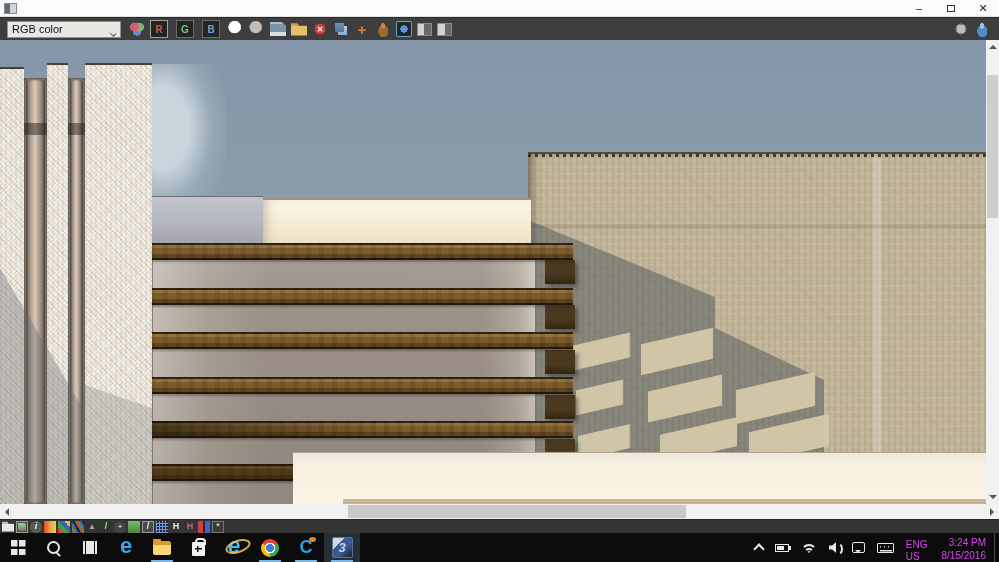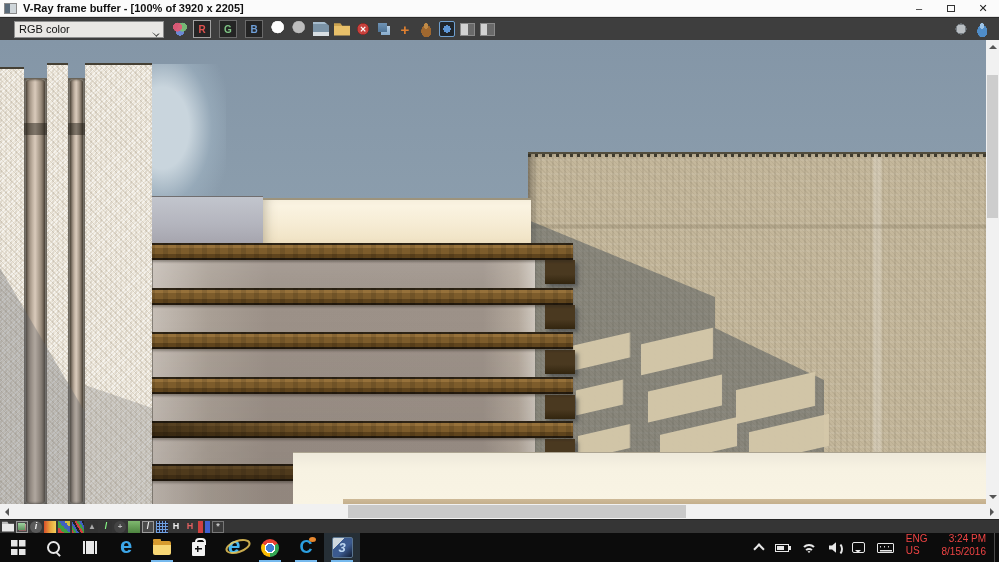--- a/index.html
+++ b/index.html
@@ -21,21 +21,21 @@
   #win-controls{margin-left:auto;display:flex;height:17px}
   .wbtn{width:32px;height:17px;display:flex;align-items:center;justify-content:center;
     font-size:11px;color:#222;cursor:default}
   .restore-glyph{position:relative;width:8px;height:7px;border:1px solid #333;background:var(--titlebar)}
   .restore-glyph::before{content:"";position:absolute;left:1px;top:-3px;width:8px;height:7px;
     border:1px solid #333;border-bottom:none;border-left:none;z-index:-1}
 
   
   #vfb-toolbar{position:absolute;left:0;top:17px;width:999px;height:23px;background:var(--toolbar);
     display:flex;align-items:center;border-top:1px solid #2b2b2b}
-  #channel-select{width:150px;height:17px;margin-left:14px;background:#e9e7e4;border:1px solid #8f8f8f;
+  #channel-select{width:114px;height:17px;margin-left:7px;background:#e9e7e4;border:1px solid #8f8f8f;
     display:flex;align-items:center;font-size:11px;color:#111;padding-left:4px;position:relative}
   #channel-select .chev{position:absolute;right:4px;top:5px;width:6px;height:6px;
     border-right:1px solid #444;border-bottom:1px solid #444;transform:rotate(45deg) scaleY(.8)}
   #tb-icons{display:flex;align-items:center;margin-left:8px}
   .tbi{width:16px;height:16px;margin-right:5px;display:flex;align-items:center;justify-content:center;
     font-size:10px;font-weight:700;position:relative}
   .boxed{width:18px;height:18px;background:#242424;border:1px solid #6a6a6a;margin-right:8px}
   .ic-r{color:#e0524e;border-color:#a0a0a0}
   .ic-g{color:#7dc383}
   .ic-b{color:#6f9fd8}
@@ -217,21 +217,21 @@
   .app-chrome .app-ico{width:18px;height:18px;border-radius:50%;background:
     radial-gradient(circle,#3f7fd6 0 4px,#fff 4px 5.5px,transparent 5.5px),
     conic-gradient(from -60deg,#ea4335 0 120deg,#34a853 120deg 240deg,#fbbc05 240deg)}
   .app-cblue .app-ico{font-size:18px;font-weight:900;color:#2b9fe0}
   .app-cblue .app-ico::after{content:"";position:absolute;right:-3px;top:0;width:7px;height:5px;
     background:#e8882f;border-radius:50%}
   .app-max .app-ico{width:21px;height:21px;border:1px solid #5a748f;border-radius:2px;
     background:linear-gradient(135deg,#cfd8de 0 30%,#3b5a8f 30% 60%,#121d33);
     font-size:13px;font-weight:700;font-style:italic;color:#bcd6f0}
 
-  #tray{margin-left:auto;display:flex;align-items:flex-start;color:#ef4444}
+  #tray{margin-left:auto;display:flex;align-items:flex-end;color:#d946ef}
   .tray-btn{height:29px;display:flex;align-items:center;justify-content:center;padding:0 6px;position:relative}
   .chev{width:8px;height:8px;border-left:2px solid #e8e8e8;border-top:2px solid #e8e8e8;
     transform:rotate(45deg);margin-top:3px}
   .batt{width:14px;height:8px;border:1px solid #e8e8e8;position:relative;background:
     linear-gradient(90deg,#e8e8e8 0 70%,transparent 70%) 1px 1px/10px 4px no-repeat}
   .batt::after{content:"";position:absolute;right:-3px;top:1px;width:2px;height:4px;background:#e8e8e8}
   .wifi{position:relative;width:16px;height:11px}
   .wifi i{position:absolute;border:2px solid transparent;border-top-color:#e8e8e8;border-radius:50%}
   .wifi i:nth-child(1){left:0;bottom:-7px;width:16px;height:16px}
   .wifi i:nth-child(2){left:3px;bottom:-5px;width:10px;height:10px}
@@ -250,21 +250,20 @@
   .clock{font-size:10px;line-height:1.25;padding:0 8px;text-align:right}
   #show-desktop{width:5px;border-left:1px solid #4a4a4a;height:29px}
 </style>
 </head>
 <body>
 
 <div id="stage">
 
   <div id="titlebar">
     <div id="vfb-window-icon"></div>
-    <div id="title-text">V-Ray frame buffer - [100% of 3920 x 2205]</div>
     <div id="win-controls">
       <div class="wbtn">–</div>
       <div class="wbtn">
           <span class="restore-glyph"></span>
         </div>
       <div class="wbtn">✕</div>
     </div>
   </div>
 
   <div id="vfb-toolbar">

